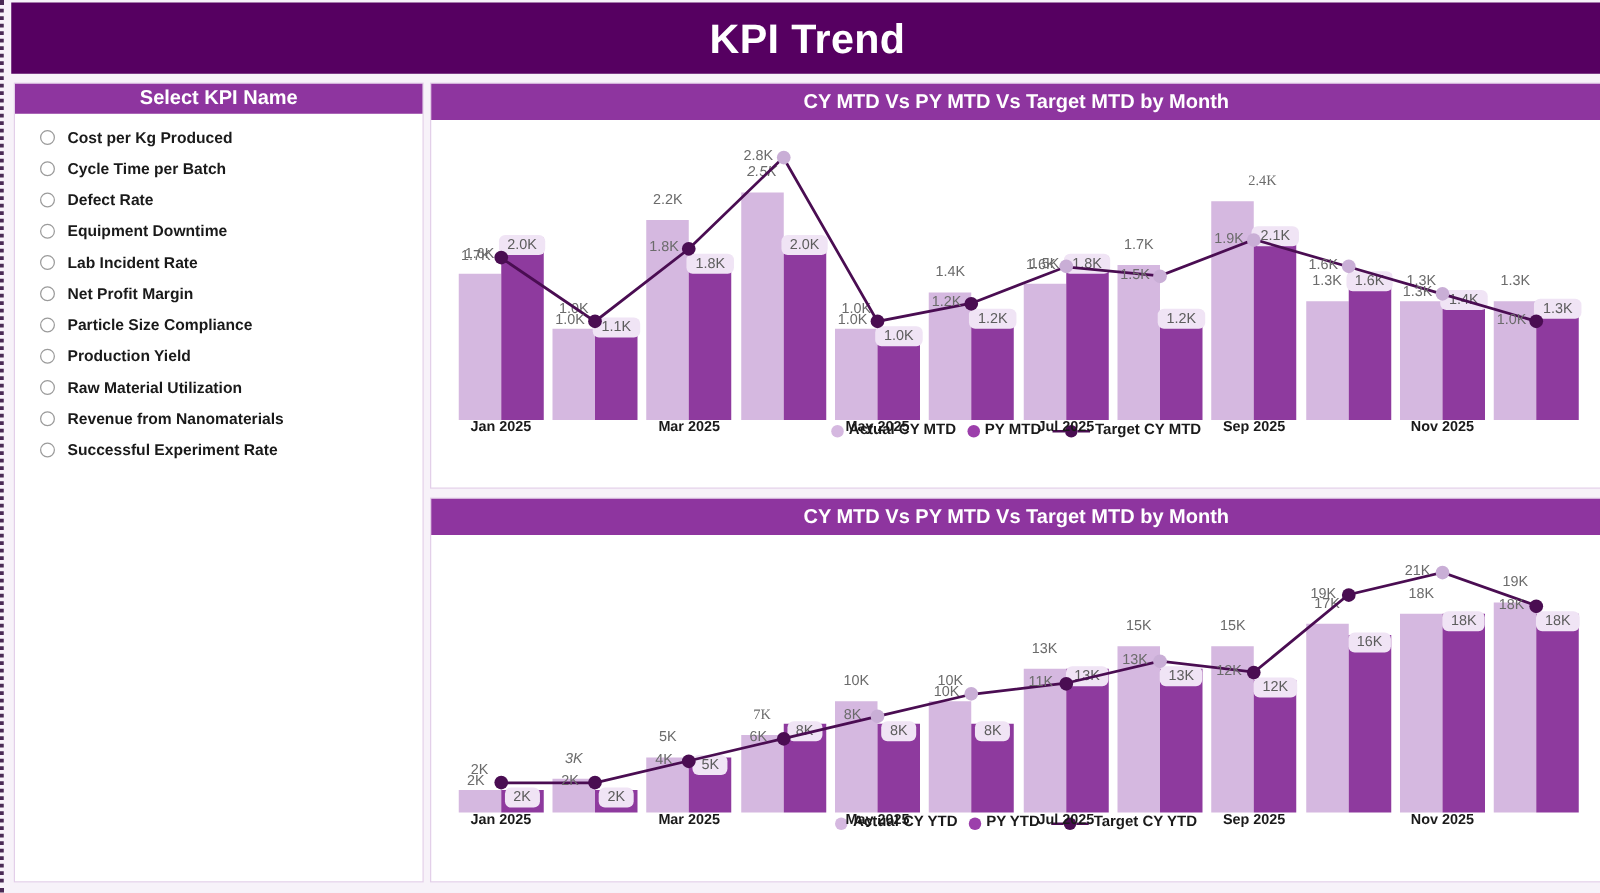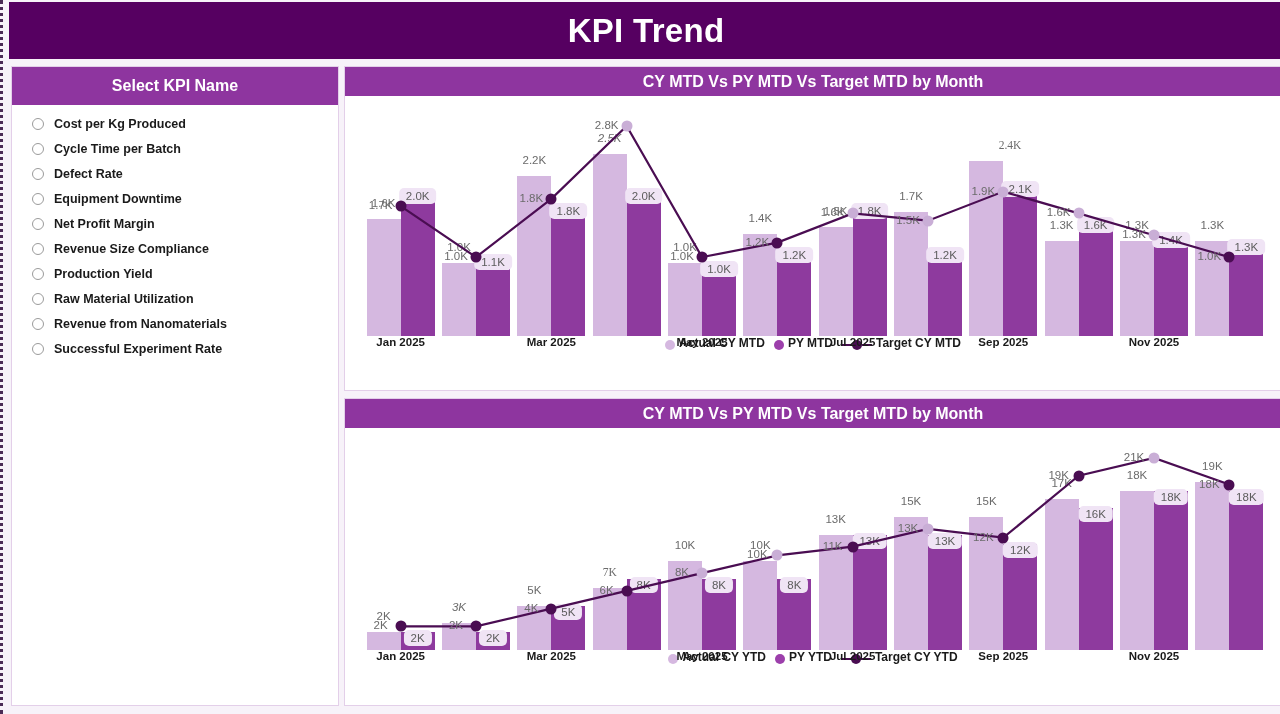--- a/index.html
+++ b/index.html
@@ -24,21 +24,21 @@
   }
   .header-title{
     color:#ffffff;font-size:33px;font-weight:bold;letter-spacing:.3px;
   }
   
   .sidebar{
     position:absolute;left:8px;top:66px;width:328px;height:640px;
     background:#ffffff;border:1px solid #e3cfe9;box-sizing:border-box;
   }
   .sidebar-header{
-    height:38px;background:#8e359f;display:flex;align-items:center;justify-content:center;
+    height:24px;background:#8e359f;display:flex;align-items:center;justify-content:center;
   }
   .sidebar-header-title{color:#fff;font-size:16px;font-weight:bold;}
   .kpi-list{padding:6px 0 0 0;}
   .kpi-item{
     display:flex;align-items:center;height:25px;padding-left:20px;cursor:pointer;
   }
   .radio{
     width:12px;height:12px;border:1.3px solid #9b9b9b;border-radius:50%;
     background:#fff;box-sizing:border-box;margin-right:10px;flex:none;
     position:relative;
@@ -134,25 +134,29 @@
         <div class="kpi-item">
           <span class="radio"></span>
           <span class="kpi-label">Defect Rate</span>
         </div>
         <div class="kpi-item">
           <span class="radio"></span>
           <span class="kpi-label">Equipment Downtime</span>
         </div>
         <div class="kpi-item">
           <span class="radio"></span>
+          <span class="kpi-label">Lab Incident Rate</span>
+        </div>
+        <div class="kpi-item">
+          <span class="radio"></span>
           <span class="kpi-label">Net Profit Margin</span>
         </div>
         <div class="kpi-item">
           <span class="radio"></span>
-          <span class="kpi-label">Revenue Size Compliance</span>
+          <span class="kpi-label">Particle Size Compliance</span>
         </div>
         <div class="kpi-item">
           <span class="radio"></span>
           <span class="kpi-label">Production Yield</span>
         </div>
         <div class="kpi-item">
           <span class="radio"></span>
           <span class="kpi-label">Raw Material Utilization</span>
         </div>
         <div class="kpi-item">

